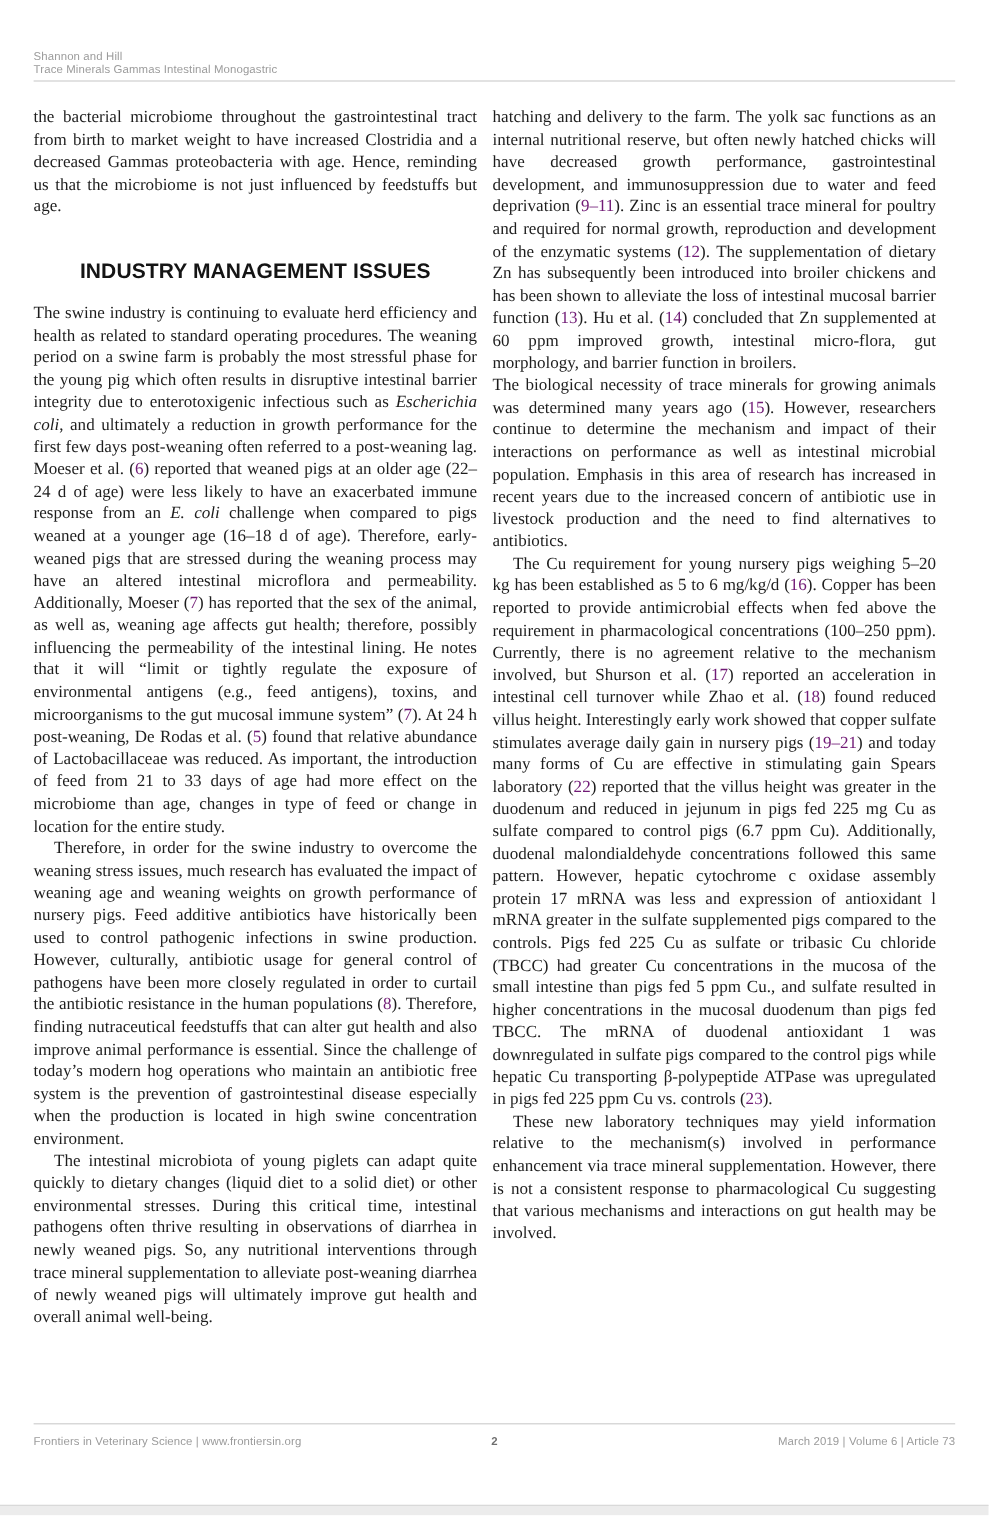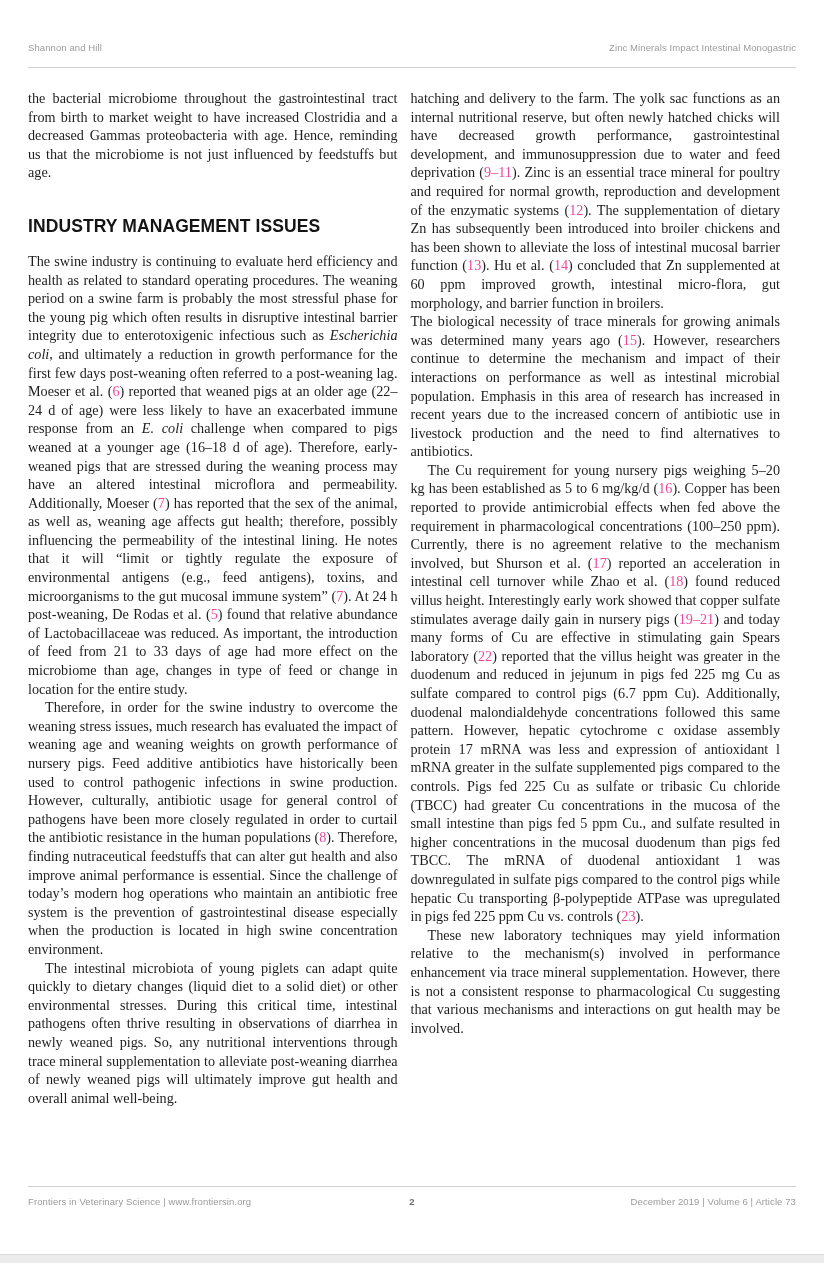--- a/index.html
+++ b/index.html
@@ -15,21 +15,21 @@
     position: absolute;
     left: 28px;
     right: 28px;
     display: flex;
     justify-content: space-between;
     font-family: "Liberation Sans", sans-serif;
     font-size: 9.5px;
     color: #9b9b9b;
     letter-spacing: 0.1px;
   }
-  .header { top: 42px; }
+  .header { top: 42px; flex-direction: column; }
   .rule {
     position: absolute;
     left: 28px;
     right: 28px;
     border-top: 1px solid #cfcfcf;
     height: 0;
   }
   .header-rule { top: 67px; }
   .footer-rule { top: 1186px; }
   .content {
@@ -50,24 +50,24 @@
   .col p.para { margin: 0; }
   .col p.indent { text-indent: 17px; }
   .col h2.section-heading {
     font-family: "Liberation Sans", sans-serif;
     font-weight: bold;
     font-size: 17.5px;
     line-height: 20px;
     letter-spacing: 0.1px;
     color: #141414;
     margin: 34px 0 16px 0;
-    text-align: left;
+    text-align: center;
   }
   .italic { font-style: italic; }
-  .cite { color: #ec4899; }
+  .cite { color: #701a75; }
   .footer { top: 1196px; align-items: center; }
   .footer .f-left  { flex: 1; text-align: left; }
   .footer .f-page  { flex: 0 0 auto; font-weight: bold; color: #6e6e6e; }
   .footer .f-right { flex: 1; text-align: right; }
   .bottom-bar {
     position: absolute;
     left: 0;
     right: 0;
     bottom: 0;
     height: 8px;
@@ -75,21 +75,21 @@
     border-top: 1px solid #d9d9d9;
   }
 </style>
 </head>
 <body>
 
 <div class="page">
 
   <div class="running header">
     <span>Shannon and Hill</span>
-    <span>Zinc Minerals Impact Intestinal Monogastric</span>
+    <span>Trace Minerals Gammas Intestinal Monogastric</span>
   </div>
 
   <div class="rule header-rule"></div>
 
   <div class="content">
     <div class="col">
         <p class="para"><span>the bacterial microbiome throughout the gastrointestinal tract from birth to market weight to have increased Clostridia and a decreased Gammas proteobacteria with age. Hence, reminding us that the microbiome is not just influenced by feedstuffs but age.</span></p>
         <h2 class="section-heading">INDUSTRY MANAGEMENT ISSUES</h2>
         <p class="para"><span>The swine industry is continuing to evaluate herd efficiency and health as related to standard operating procedures. The weaning period on a swine farm is probably the most stressful phase for the young pig which often results in disruptive intestinal barrier integrity due to enterotoxigenic infectious such as </span><span class="italic">Escherichia coli</span><span>, and ultimately a reduction in growth performance for the first few days post-weaning often referred to a post-weaning lag. Moeser et al. (</span><span class="cite">6</span><span>) reported that weaned pigs at an older age (22–24 d of age) were less likely to have an exacerbated immune response from an </span><span class="italic">E. coli</span><span> challenge when compared to pigs weaned at a younger age (16–18 d of age). Therefore, early-weaned pigs that are stressed during the weaning process may have an altered intestinal microflora and permeability. Additionally, Moeser (</span><span class="cite">7</span><span>) has reported that the sex of the animal, as well as, weaning age affects gut health; therefore, possibly influencing the permeability of the intestinal lining. He notes that it will “limit or tightly regulate the exposure of environmental antigens (e.g., feed antigens), toxins, and microorganisms to the gut mucosal immune system” (</span><span class="cite">7</span><span>). At 24 h post-weaning, De Rodas et al. (</span><span class="cite">5</span><span>) found that relative abundance of Lactobacillaceae was reduced. As important, the introduction of feed from 21 to 33 days of age had more effect on the microbiome than age, changes in type of feed or change in location for the entire study.</span></p>
         <p class="para indent"><span>Therefore, in order for the swine industry to overcome the weaning stress issues, much research has evaluated the impact of weaning age and weaning weights on growth performance of nursery pigs. Feed additive antibiotics have historically been used to control pathogenic infections in swine production. However, culturally, antibiotic usage for general control of pathogens have been more closely regulated in order to curtail the antibiotic resistance in the human populations (</span><span class="cite">8</span><span>). Therefore, finding nutraceutical feedstuffs that can alter gut health and also improve animal performance is essential. Since the challenge of today’s modern hog operations who maintain an antibiotic free system is the prevention of gastrointestinal disease especially when the production is located in high swine concentration environment.</span></p>
@@ -101,18 +101,18 @@
         <p class="para indent"><span>The Cu requirement for young nursery pigs weighing 5–20 kg has been established as 5 to 6 mg/kg/d (</span><span class="cite">16</span><span>). Copper has been reported to provide antimicrobial effects when fed above the requirement in pharmacological concentrations (100–250 ppm). Currently, there is no agreement relative to the mechanism involved, but Shurson et al. (</span><span class="cite">17</span><span>) reported an acceleration in intestinal cell turnover while Zhao et al. (</span><span class="cite">18</span><span>) found reduced villus height. Interestingly early work showed that copper sulfate stimulates average daily gain in nursery pigs (</span><span class="cite">19–21</span><span>) and today many forms of Cu are effective in stimulating gain Spears laboratory (</span><span class="cite">22</span><span>) reported that the villus height was greater in the duodenum and reduced in jejunum in pigs fed 225 mg Cu as sulfate compared to control pigs (6.7 ppm Cu). Additionally, duodenal malondialdehyde concentrations followed this same pattern. However, hepatic cytochrome c oxidase assembly protein 17 mRNA was less and expression of antioxidant l mRNA greater in the sulfate supplemented pigs compared to the controls. Pigs fed 225 Cu as sulfate or tribasic Cu chloride (TBCC) had greater Cu concentrations in the mucosa of the small intestine than pigs fed 5 ppm Cu., and sulfate resulted in higher concentrations in the mucosal duodenum than pigs fed TBCC. The mRNA of duodenal antioxidant 1 was downregulated in sulfate pigs compared to the control pigs while hepatic Cu transporting β-polypeptide ATPase was upregulated in pigs fed 225 ppm Cu vs. controls (</span><span class="cite">23</span><span>).</span></p>
         <p class="para indent"><span>These new laboratory techniques may yield information relative to the mechanism(s) involved in performance enhancement via trace mineral supplementation. However, there is not a consistent response to pharmacological Cu suggesting that various mechanisms and interactions on gut health may be involved.</span></p>
       </div>
   </div>
 
   <div class="rule footer-rule"></div>
 
   <div class="running footer">
     <span class="f-left">Frontiers in Veterinary Science | www.frontiersin.org</span>
     <span class="f-page">2</span>
-    <span class="f-right">December 2019 | Volume 6 | Article 73</span>
+    <span class="f-right">March 2019 | Volume 6 | Article 73</span>
   </div>
 
   <div class="bottom-bar"></div>
 
 </div>
 
 </body></html>

